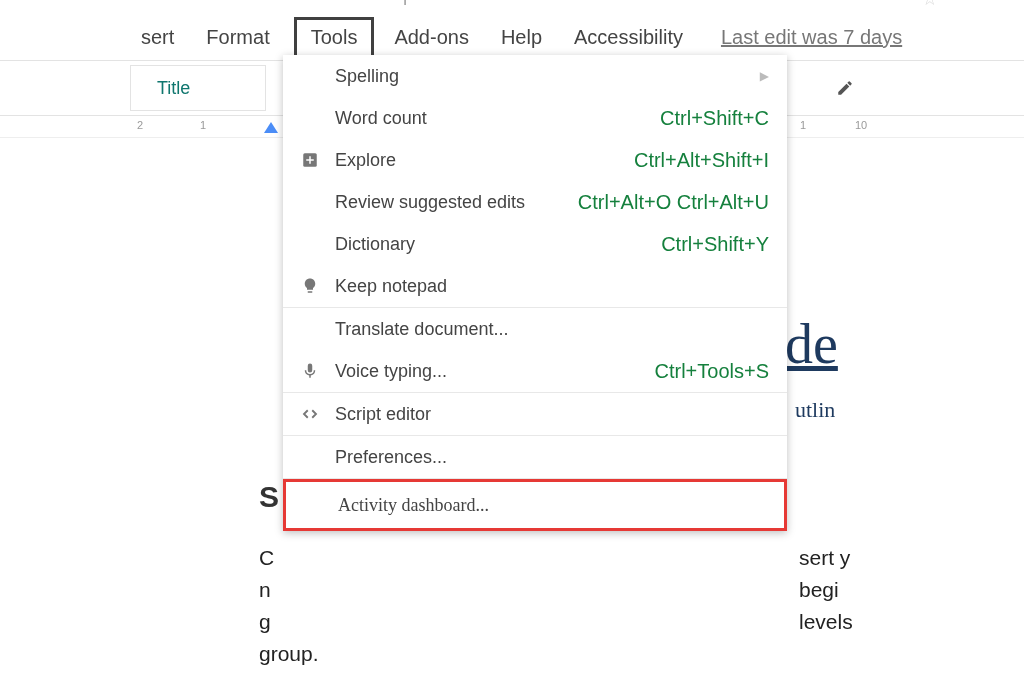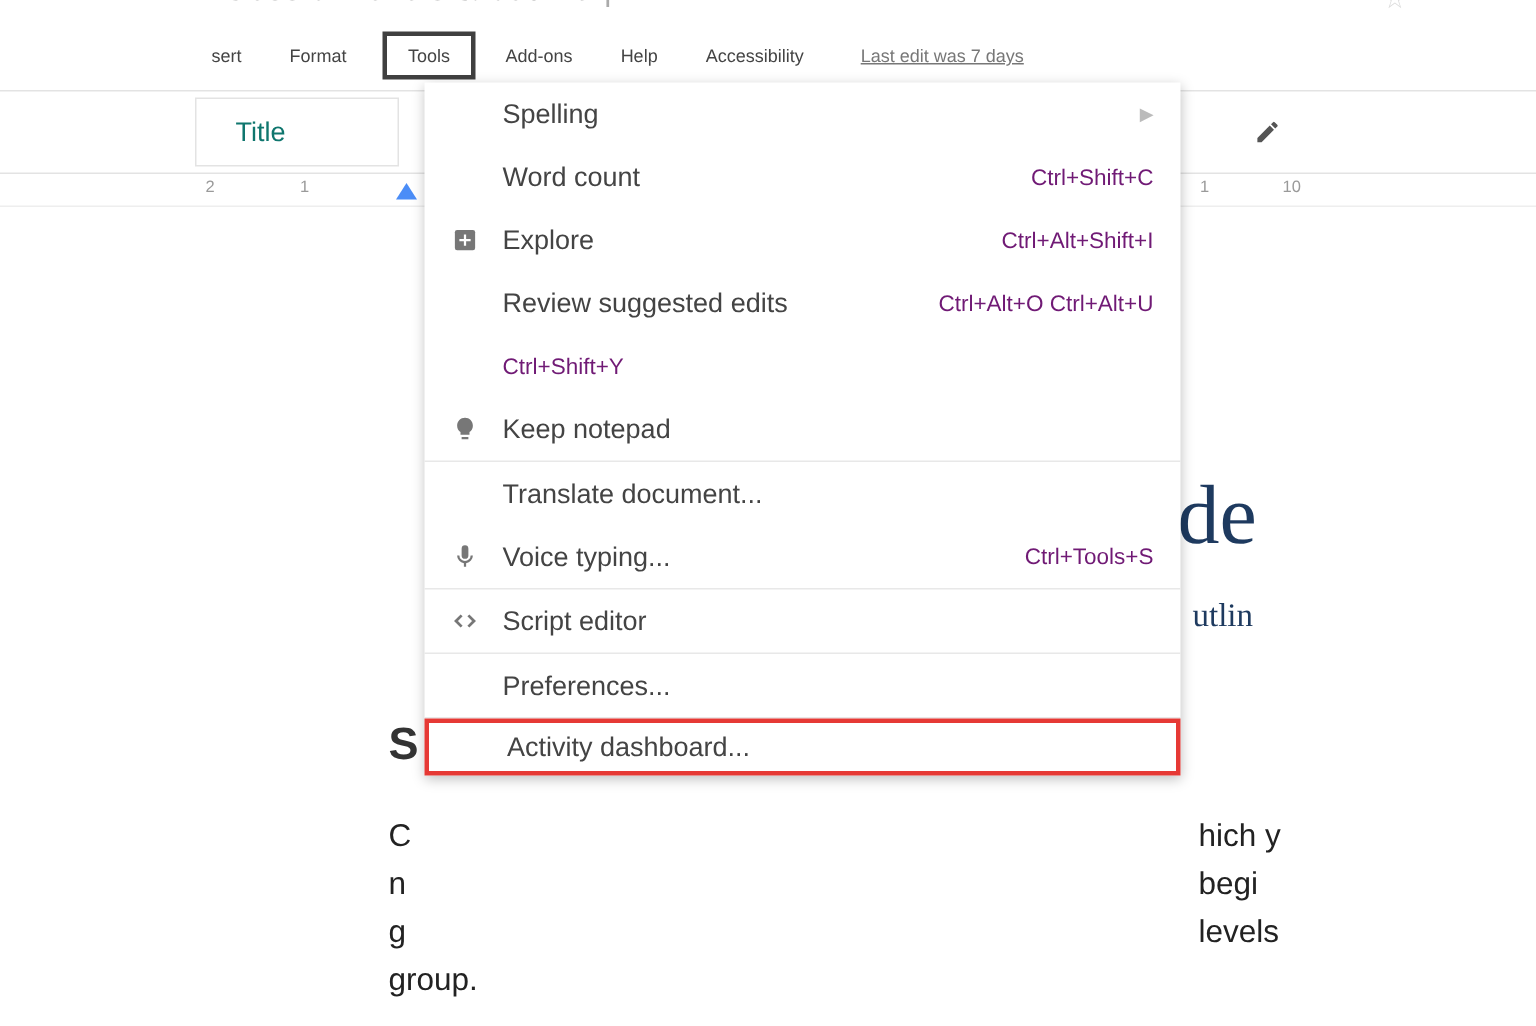--- a/index.html
+++ b/index.html
@@ -22,21 +22,21 @@
       top: -8px;
     }
     .doc-title-text { letter-spacing: 0.5px; }
     .doc-title-sep { margin: 0 8px; color: #aaa; }
     .star-icon { position: absolute; right: 86px; top: -4px; color: #ddd; font-size: 18px; }
     .menu-bar {
       display: flex;
       align-items: center;
       height: 46px;
       padding-left: 137px;
-      font-size: 12px;
+      font-size: 20px;
       color: #444;
       position: relative;
     }
     .menu-item { padding: 4px 4px; margin-right: 24px; cursor: pointer; }
     .menu-tools {
       border: 3px solid #404040;
       padding: 6px 14px 6px 14px;
       margin-left: -4px;
       margin-right: 16px;
     }
@@ -108,41 +108,43 @@
       align-items: center;
       height: 42px;
       padding: 0 18px 0 16px;
       cursor: pointer;
       position: relative;
     }
     .dd-icon { width: 22px; height: 22px; margin-right: 14px; flex-shrink: 0; display: flex; align-items: center; justify-content: center; }
     .dd-icon svg { width: 18px; height: 18px; }
     .dd-spacer { width: 22px; margin-right: 14px; }
     .dd-label { flex: 1; }
-    .dd-shortcut { color: #701a75; font-size: 15px; text-align: center; }
+    .dd-shortcut { color: #15803d; font-size: 20px; text-align: center; }
     .dd-arrow { color: #bbb; margin-left: 8px; font-size: 12px; }
     .dd-highlight {
       border: 3px solid #e63935;
-      height: 38px;
+      height: 52px;
+      font-family: Liberation Serif, serif;
     }
     .doc-content {
       position: absolute;
       left: 255px;
       top: 310px;
       width: 700px;
       font-family: Georgia, serif;
       z-index: 1;
     }
     .doc-h1 {
       font-size: 56px;
       color: #1e3a5f;
       font-weight: normal;
       position: absolute;
       left: 530px;
       top: 2px;
+      text-decoration: underline;
     }
     .doc-h2-frag {
       font-size: 22px;
       color: #1e3a5f;
       position: absolute;
       left: 540px;
       top: 87px;
     }
     .doc-h3 {
       font-family: Arial,sans-serif;
@@ -224,20 +226,21 @@
     <span class="dd-label">Explore</span>
     <span class="dd-shortcut">Ctrl+Alt+Shift+I</span>
   </div>
   <div class="dd-item">
     <span class="dd-spacer"></span>
     <span class="dd-label">Review suggested edits</span>
     <span class="dd-shortcut">Ctrl+Alt+O Ctrl+Alt+U</span>
   </div>
   <div class="dd-item">
     <span class="dd-spacer"></span>
+    <span class="dd-label">Dictionary</span>
     <span class="dd-shortcut">Ctrl+Shift+Y</span>
   </div>
   <div class="dd-item">
     <span class="dd-icon">
         <svg viewBox="0 0 24 24" fill="#777">
           <path d="M9 21h6v-2H9v2zm3-19C8 2 5 5 5 9c0 2.4 1.2 4.5 3 5.7V17h8v-2.3c1.8-1.2 3-3.3 3-5.7 0-4-3-7-7-7z"></path>
         </svg>
       </span>
     <span class="dd-label">Keep notepad</span>
   </div>
@@ -274,18 +277,18 @@
     <span class="dd-spacer"></span>
     <span class="dd-label">Activity dashboard...</span>
   </div>
 </div>
 
 <div class="doc-content">
   <div class="doc-h1">de</div>
   <div class="doc-h2-frag">utlin</div>
   <div class="doc-h3">S</div>
   <div class="doc-para">
-    <span>C</span><span class="doc-para-r" style="top:0">hich y</span><br>
+    <span>C</span><span class="doc-para-r" style="top:0">sert y</span><br>
     <span>n</span><span class="doc-para-r" style="top:32px">begi</span><br>
     <span>g</span><span class="doc-para-r" style="top:64px">levels</span><br>
     <span>group.</span>
   </div>
 </div>
 
 </body></html>

